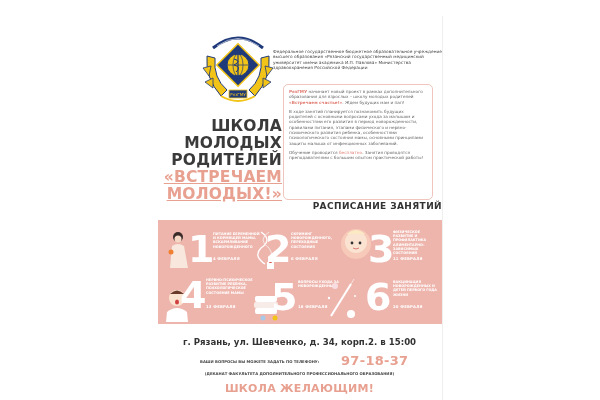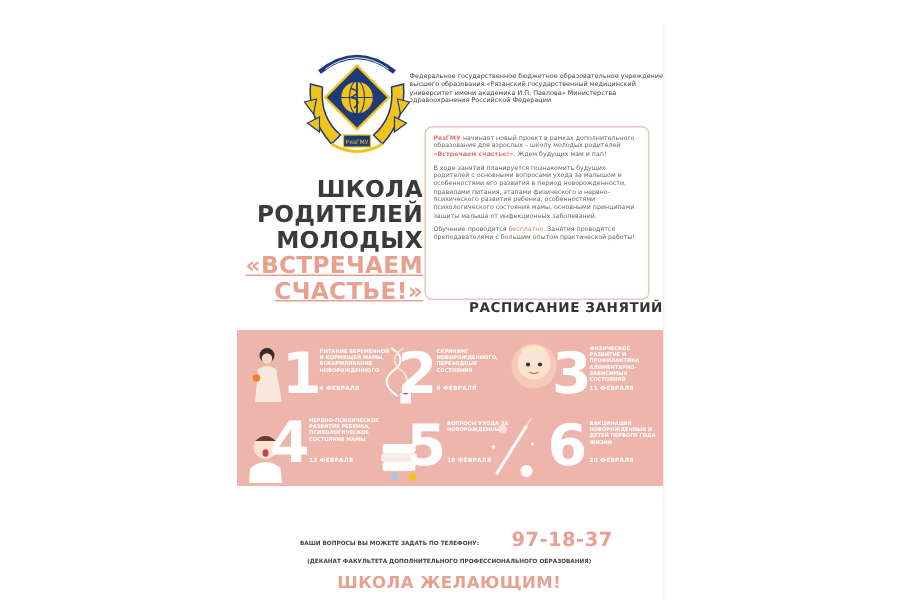--- a/index.html
+++ b/index.html
@@ -109,24 +109,24 @@
       <rect x="30" y="64" width="18" height="8" fill="#1f3a7a" stroke="#f2c417" stroke-width="0.8"></rect>
       <text x="39" y="70" text-anchor="middle" font-size="4" fill="#f2c417" font-family="DejaVu Sans, sans-serif">РязГМУ</text>
       <path d="M22 70 Q39 80 56 70" fill="none" stroke="#f2c417" stroke-width="2"></path>
     </svg>
   </div>
 
   <div class="org">Федеральное государственное бюджетное образовательное учреждение высшего образования «Рязанский государственный медицинский университет имени академика И.П. Павлова» Министерства здравоохранения Российской Федерации</div>
 
   <div class="title-block">
     <div class="title-dark">ШКОЛА</div>
+    <div class="title-dark">МОЛОДЫХ</div>
     <div class="title-dark">РОДИТЕЛЕЙ</div>
-    <div class="title-dark">МОЛОДЫХ</div>
     <div class="title-pink">«ВСТРЕЧАЕМ</div>
-    <div class="title-pink">СЧАСТЬЕ!»</div>
+    <div class="title-pink">МОЛОДЫХ!»</div>
   </div>
 
   <div class="info-box">
     <p>
       <span class="hl">РязГМУ</span><span> начинает новый проект в рамках дополнительного образования для взрослых – школу молодых родителей </span><span class="hl">«Встречаем счастье!»</span><span>. Ждем будущих мам и пап!</span>
     </p>
     <p>В ходе занятий планируется познакомить будущих родителей с основными вопросами ухода за малышом и особенностями его развития в период новорожденности, правилами питания, этапами физического и нервно-психического развития ребенка, особенностями психологического состояния мамы, основными принципами защиты малыша от инфекционных заболеваний.</p>
     <p>
       <span>Обучение проводится </span><span class="hl2">бесплатно</span><span>. Занятия проводятся преподавателями с большим опытом практической работы!</span>
     </p>
@@ -207,19 +207,20 @@
         <circle cx="28" cy="38" r="4" fill="#ffffff"></circle>
         <circle cx="6" cy="22" r="1.2" fill="#ffffff"></circle>
         <circle cx="32" cy="20" r="1" fill="#ffffff"></circle>
       </svg>
       <div class="num" style="left:22px; top:6px;">6</div>
       <div class="desc" style="left:50px; top:8px; width:45px;">Вакцинация новорожденных и детей первого года жизни</div>
       <div class="date" style="left:50px; top:32px;">20 февраля</div>
     </div>
   </div>
 
+  <div class="address">г. Рязань, ул. Шевченко,  д. 34, корп.2. в 15:00</div>
   <div class="phone-label">Ваши вопросы вы можете задать по телефону:</div>
   <div class="phone">97-18-37</div>
   <div class="dean">(Деканат факультета дополнительного профессионального образования)</div>
   <div class="welcome">
     <div>ШКОЛА ЖЕЛАЮЩИМ!</div>
   </div>
 </div>
 
 </body></html>

